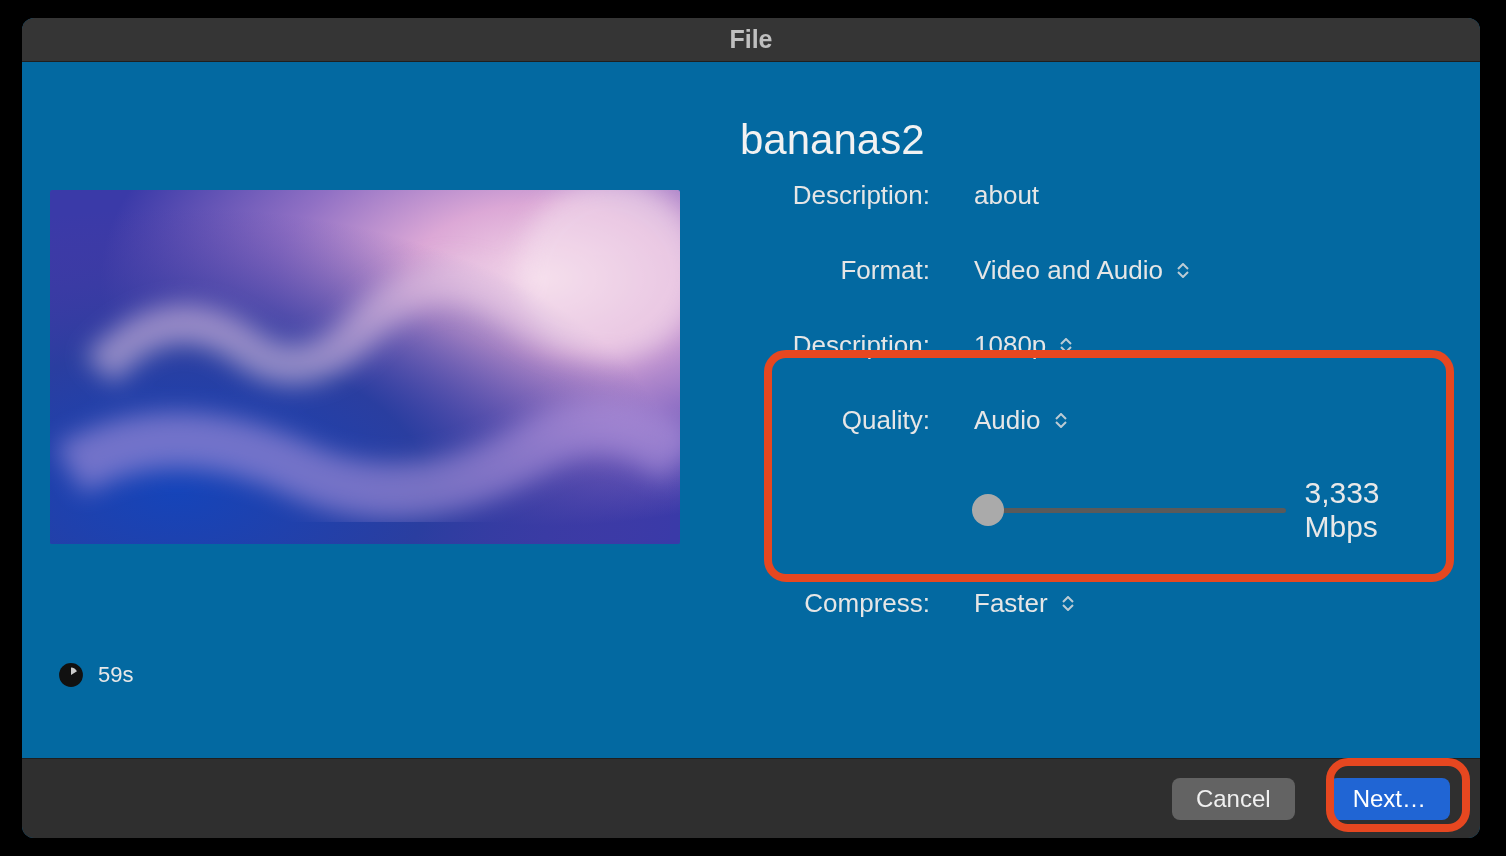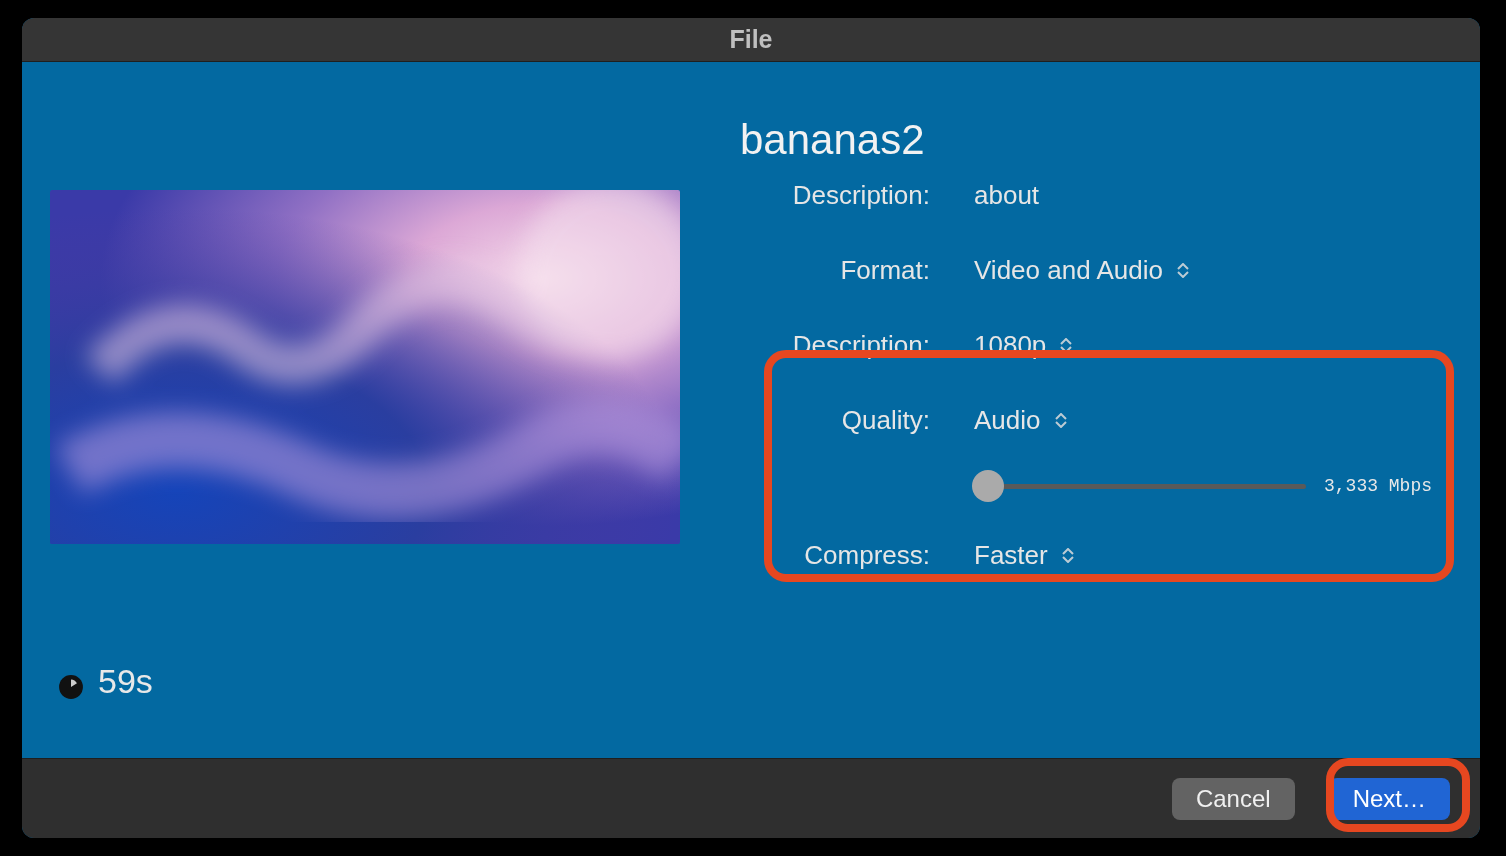--- a/index.html
+++ b/index.html
@@ -58,21 +58,21 @@
       display: flex;
       align-items: center;
       gap: 160px;
       margin-top: 118px;
       padding-left: 8px;
     }
     .stat-item {
       display: flex;
       align-items: center;
       gap: 14px;
-      font-size: 34px;
+      font-size: 22px;
       color: #e8e8e8;
     }
     .clock-icon, .file-icon {
       width: 26px;
       height: 26px;
       display: inline-block;
     }
     .clock-icon svg, .file-icon svg { width: 100%; height: 100%; }
 
     .right-col {
@@ -161,23 +161,22 @@
       position: absolute;
       top: 50%;
       left: 14px;
       transform: translate(-50%, -50%);
       width: 32px;
       height: 32px;
       border-radius: 50%;
       background: #aaaaaa;
     }
     .bitrate-value {
-      font-size: 18px;
+      font-size: 30px;
       color: #e8e8e8;
-      font-family: Liberation Mono, monospace;
     }
 
     .footer {
       height: 80px;
       border-top: 1px solid #1f1f1f;
       background: #2f2f2f;
       display: flex;
       align-items: center;
       justify-content: flex-end;
       gap: 34px;

